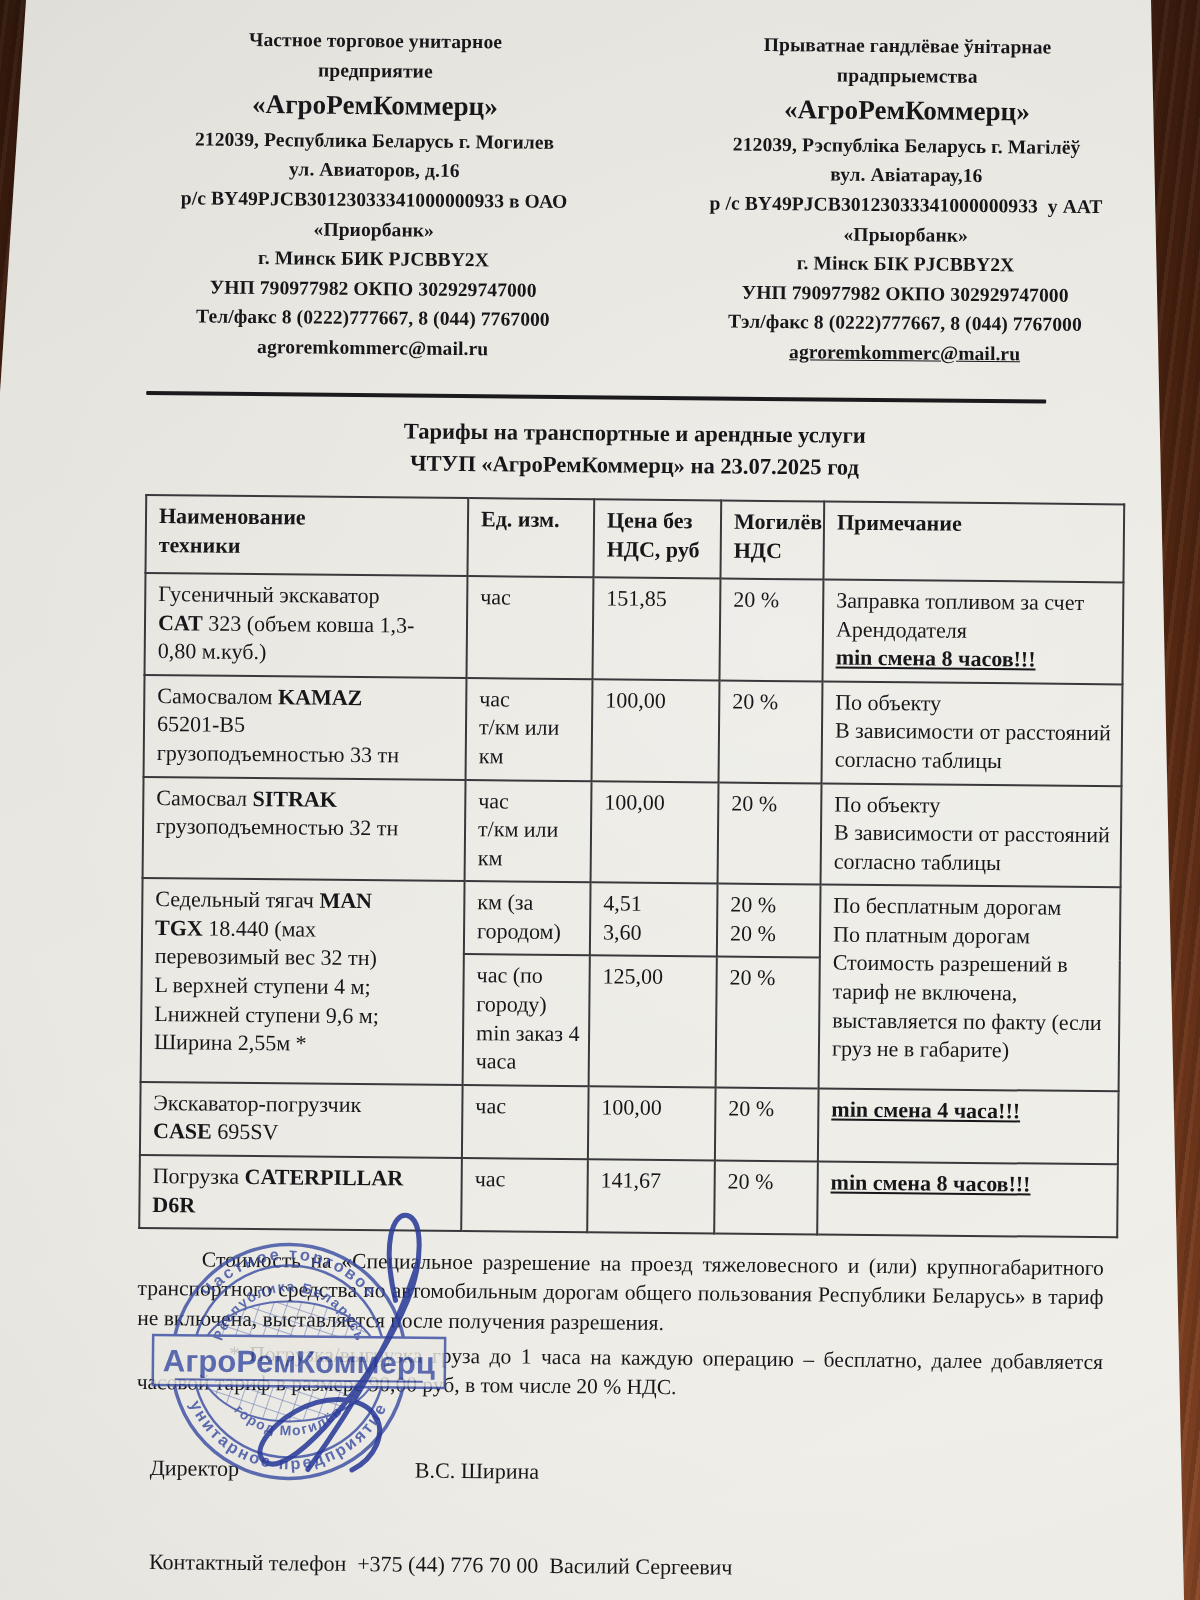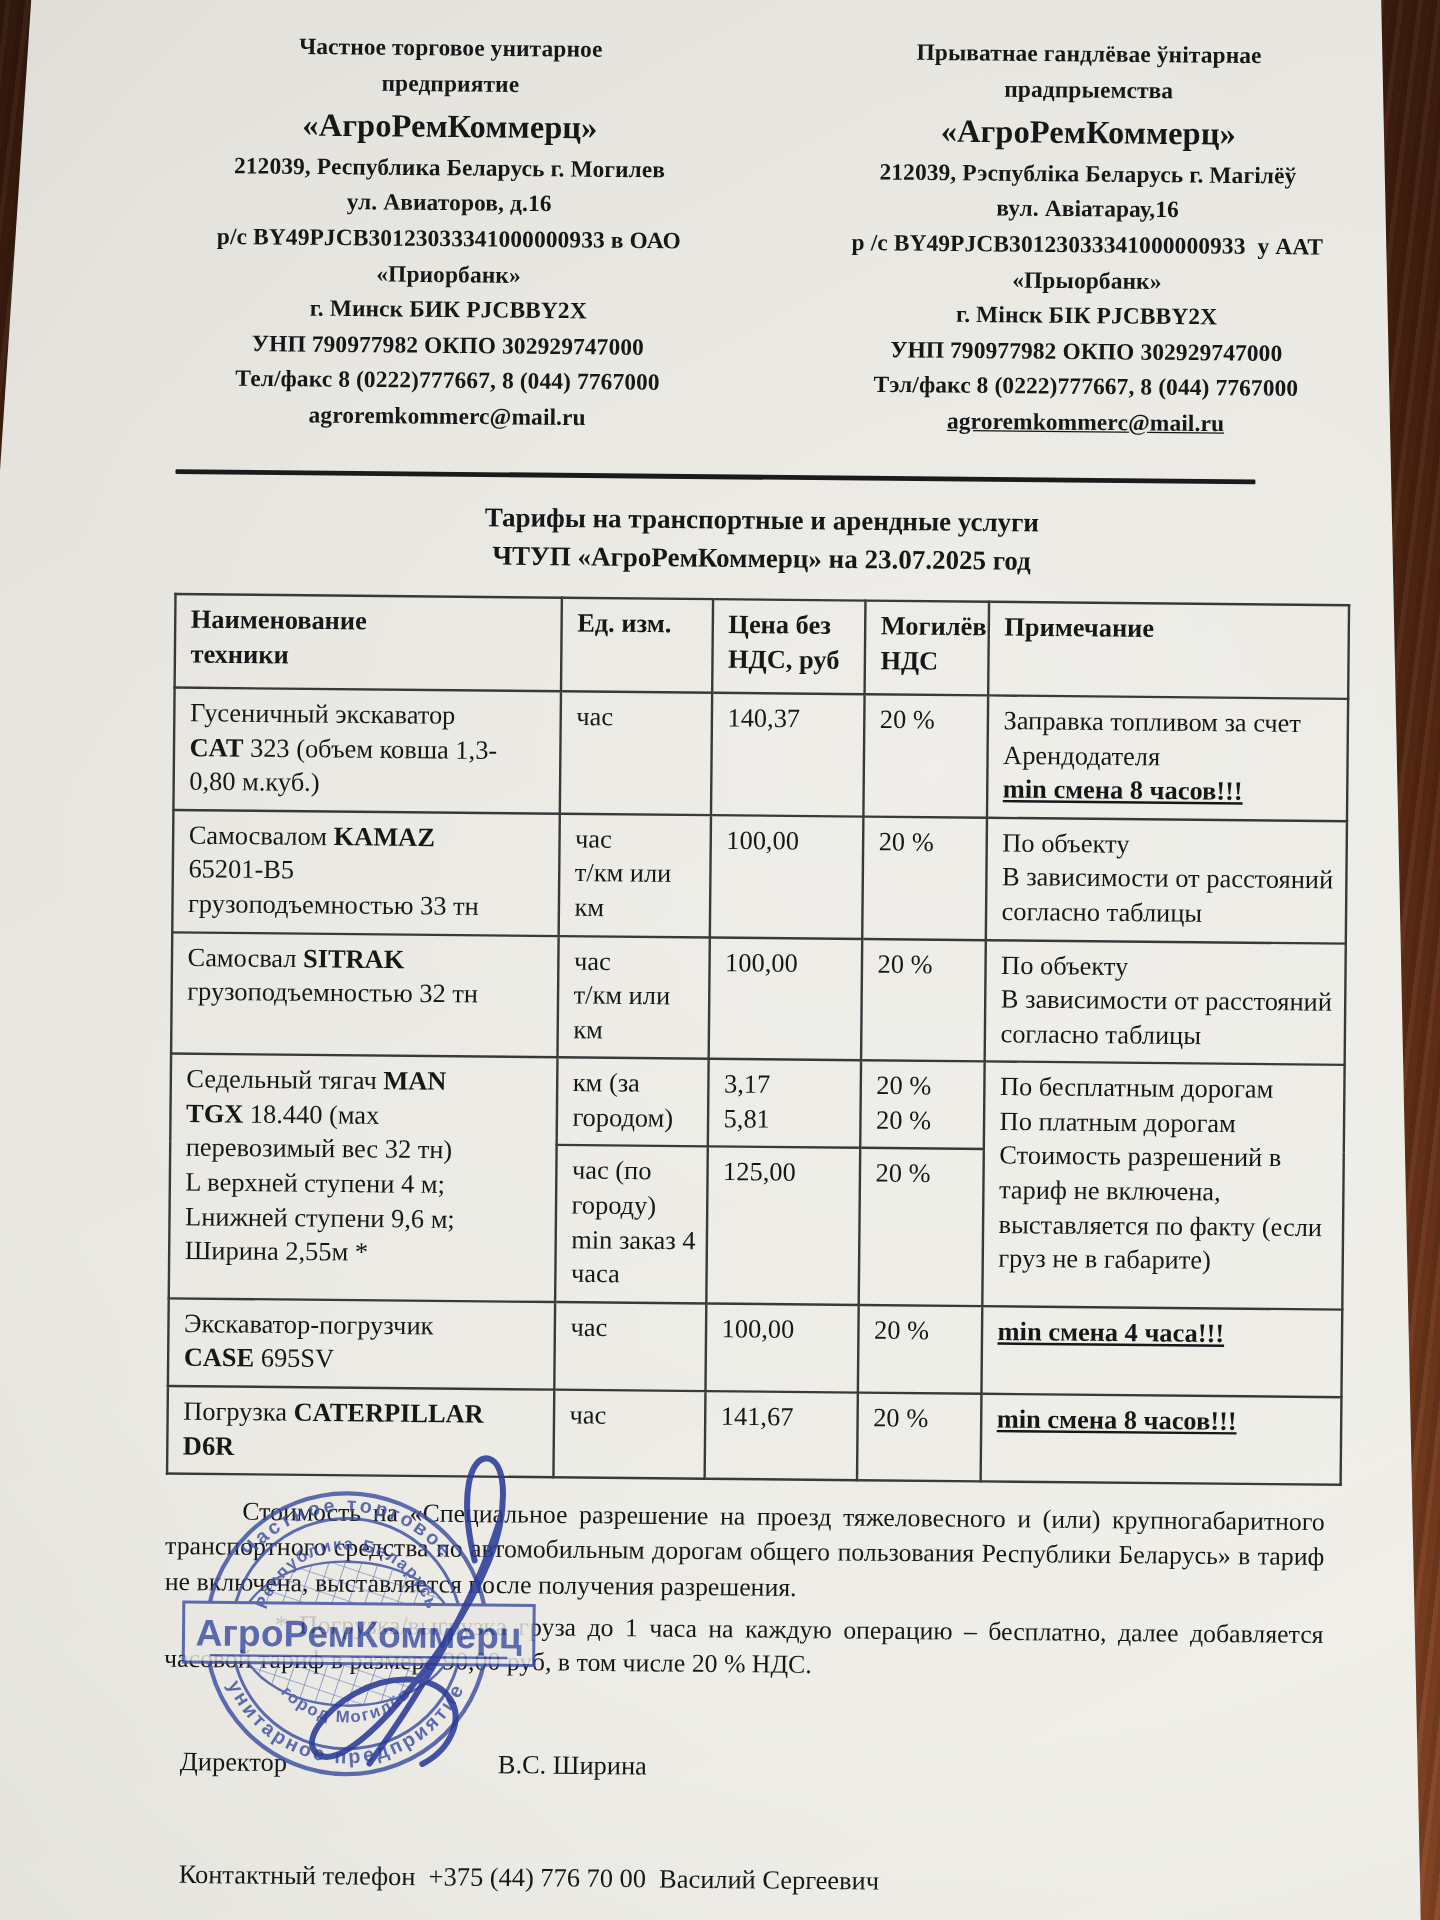--- a/index.html
+++ b/index.html
@@ -117,21 +117,21 @@
       <th>Цена без НДС, руб</th>
       <th>Могилёв НДС</th>
       <th>Примечание</th>
     </tr>
 
     <tr style="height:88px;">
       <td>
             <div class="namewrap"><span>Гусеничный экскаватор </span><span class="brand">CAT</span><span> 323 (объем ковша 1,3-0,80 м.куб.)</span></div>
           </td>
       <td>час</td>
-      <td>140,37</td>
+      <td>151,85</td>
       <td>20 %</td>
       <td>
         <div>Заправка топливом за счет Арендодателя</div>
         <div class="bold-u">min смена 8 часов!!!</div>
       </td>
     </tr>
 
     <tr style="height:84px;">
       <td>
             <div class="namewrap"><span>Самосвалом </span><span class="brand">KAMAZ</span><span> 65201-В5 грузоподъемностью 33 тн</span></div>
@@ -168,22 +168,22 @@
 
     <tr style="height:56px;">
       <td rowspan="2">
         <div class="namewrap"><span>Седельный тягач </span><span class="brand">MAN TGX</span><span> 18.440 (мах перевозимый вес 32 тн)</span></div>
         <div>L верхней ступени 4 м;</div>
         <div>Lнижней ступени 9,6 м;</div>
         <div>Ширина 2,55м *</div>
       </td>
       <td>км (за городом)</td>
       <td>
-        <div>3,17</div>
-            <div>5,81</div>
+        <div>4,51</div>
+            <div>3,60</div>
       </td>
       <td>
         <div>20 %</div>
             <div>20 %</div>
       </td>
       <td rowspan="2">
         <div>По бесплатным дорогам</div>
         <div>По платным дорогам</div>
         <div>Стоимость разрешений в тариф не включена, выставляется по факту (если груз не в габарите)</div>
       </td>

